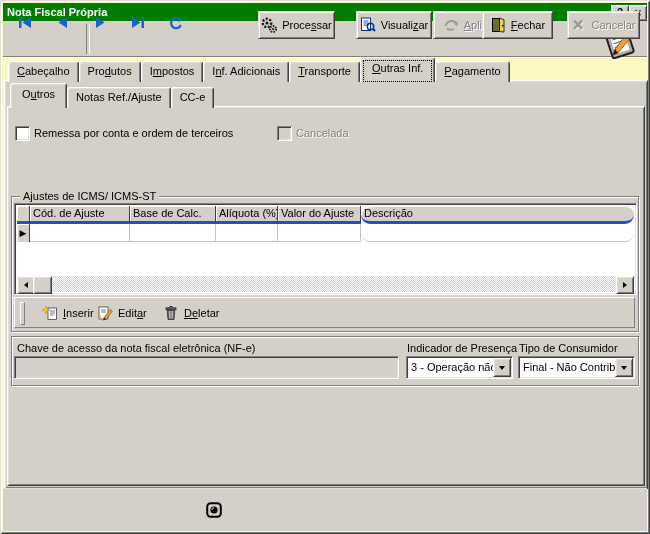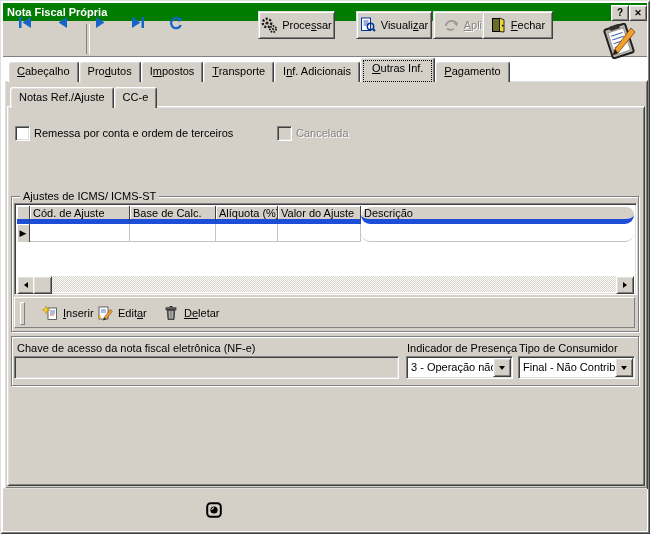--- a/index.html
+++ b/index.html
@@ -1,18 +1,18 @@
 <!DOCTYPE html>
 <html><head>
 <meta charset="utf-8">
 <style>
   html,body{margin:0;padding:0;}
   body{width:650px;height:534px;font-family:"Liberation Sans",sans-serif;font-size:11px;color:#000;background:#d4d0c8;overflow:hidden;}
   .abs{position:absolute;}
-  .win{position:relative;width:650px;height:534px;background:#ffffff;
+  .win{position:relative;width:650px;height:534px;background:#fef9c3;
        box-shadow:inset 1px 1px 0 #dfdfdf, inset -1px -1px 0 #404040, inset 2px 2px 0 #fff, inset -2px -2px 0 #808080;}
   .titlebar{left:3px;top:3px;width:644px;height:18px;background:#007d00;display:flex;align-items:center;}
   .title{color:#fff;font-weight:bold;padding-left:4px;white-space:nowrap;}
   .tbtn{width:16px;height:14px;background:#d4d0c8;border:1px solid;border-color:#fff #404040 #404040 #fff;
         box-shadow:inset 1px 1px 0 #dfdfdf, inset -1px -1px 0 #808080;
         display:flex;align-items:center;justify-content:center;font-weight:bold;font-size:10px;line-height:10px;}
   .topstrip{left:3px;top:21px;width:644px;height:36px;background:#d4d0c8;border-bottom:1px solid #fff;box-shadow:inset 0 -1px 0 #808080;}
   .vsep{left:86px;top:24px;width:2px;height:30px;border-left:1px solid #808080;border-right:1px solid #fff;}
   .panel{background:#d4d0c8;border:1px solid;border-color:#fff #404040 #404040 #fff;
          box-shadow:inset 1px 1px 0 #dfdfdf, inset -1px -1px 0 #808080;}
@@ -27,21 +27,21 @@
   .cb{width:13px;height:13px;background:#fff;border:1px solid;border-color:#808080 #fff #fff #808080;
       box-shadow:inset 1px 1px 0 #404040, inset -1px -1px 0 #dfdfdf;}
   .cb.dis{background:#d4d0c8;}
   .gray{color:#848484;text-shadow:1px 1px 0 #fff;}
   .group{border:1px solid #808080;box-shadow:1px 1px 0 #fff, inset 1px 1px 0 #fff;}
   .legend{position:absolute;top:-7px;left:8px;background:#d4d0c8;padding:0 3px;white-space:nowrap;text-align:center;}
   .sunken{border:1px solid;border-color:#808080 #fff #fff #808080;
           box-shadow:inset 1px 1px 0 #404040, inset -1px -1px 0 #dfdfdf;}
   .grid{background:#fff;}
   .ghead{display:flex;height:18px;}
-  .gh{background:#d4d0c8;border-right:1px solid #404040;border-bottom:5px solid #1d4ed8;
+  .gh{background:#d4d0c8;border-right:1px solid #404040;border-bottom:3px solid #1d4ed8;
       box-shadow:inset 1px 1px 0 #fff;padding:1px 3px 0 3px;white-space:nowrap;overflow:hidden;box-sizing:border-box;}
   .grow{display:flex;height:18px;}
   .gc{border-right:1px solid #c6c3bd;border-bottom:1px solid #c6c3bd;box-sizing:border-box;background:#fff;}
   .gind{background:#d4d0c8;border-right:1px solid #404040;box-shadow:inset 1px 1px 0 #fff;
         display:flex;align-items:center;justify-content:center;font-size:9px;box-sizing:border-box;}
   .w-ind{width:13px;}.w-c1{width:100px;}.w-c2{width:86px;}.w-c3{width:62px;}.w-c4{width:83px;}.w-c5{flex:1;border-right:none;border-radius:9px;}
   .hscroll{position:absolute;left:2px;right:2px;bottom:2px;height:16px;
            background-color:#d4d0c8;
            background-image:linear-gradient(45deg,#fff 25%,transparent 25%,transparent 75%,#fff 75%),
                             linear-gradient(45deg,#fff 25%,transparent 25%,transparent 75%,#fff 75%);
@@ -104,29 +104,30 @@
       </g>
     </svg>
   </div>
 
   <div class="abs panel" style="left:4px;top:80px;width:642px;height:407px;"></div>
 
   <div class="abs tabrow" style="left:8px;top:58px;height:24px;">
     <div class="tab"><span></span><span class="ac">C</span><span>abeçalho</span></div>
     <div class="tab"><span>Pro</span><span class="ac">d</span><span>utos</span></div>
     <div class="tab"><span>I</span><span class="ac">m</span><span>postos</span></div>
+    <div class="tab"><span>I</span><span class="ac">n</span><span>f. Adicionais</span></div>
     <div class="tab"><span></span><span class="ac">T</span><span>ransporte</span></div>
-    <div class="tab"><span>I</span><span class="ac">n</span><span>f. Adicionais</span></div>
     <div class="tab sel"><div class="focusdot"></div><span></span><span class="ac">O</span><span>utras Inf.</span></div>
     <div class="tab"><span></span><span class="ac">P</span><span>agamento</span></div>
   </div>
 
   <div class="abs panel" style="left:7px;top:106px;width:636px;height:378px;"></div>
 
   <div class="abs tabrow" style="left:10px;top:84px;height:24px;">
+    <div class="tab sel"><span>O</span><span class="ac">u</span><span>tros</span></div>
     <div class="tab"><span>Notas Ref./Ajuste</span></div>
     <div class="tab"><span>CC-e</span></div>
   </div>
 
   <div class="abs cb" style="left:15px;top:126px;"></div>
   <div class="abs" style="left:34px;top:127px;">Remessa por conta e ordem de terceiros</div>
   <div class="abs cb dis" style="left:277px;top:126px;"></div>
   <div class="abs gray" style="left:296px;top:127px;">Cancelada</div>
 
   <div class="abs group" style="left:11px;top:196px;width:626px;height:134px;">
@@ -306,14 +307,23 @@
     <span>
         <svg width="16" height="16" viewBox="0 0 16 16">
       <rect x="2.5" y="1.5" width="7" height="13" fill="#6b6b2a" stroke="#000" stroke-width="1"></rect>
       <polygon points="9.5,1 14,2.8 14,15 9.5,14.5" fill="#e6d73c" stroke="#000" stroke-width="0.8"></polygon>
       <circle cx="12.7" cy="8.6" r="0.9" fill="#000"></circle>
     </svg>
       </span>
     <span><span class="ac">F</span><span>echar</span></span>
   </div>
 
+  <div class="btn dis" style="left:567px;width:73px;">
+    <span>
+        <svg width="15" height="14" viewBox="0 0 15 14">
+      <path d="M3.7 3.2 L12 11.5 M12 3.2 L3.7 11.5" stroke="#fff" stroke-width="2.6"></path>
+      <path d="M3 2.5 L11.3 10.8 M11.3 2.5 L3 10.8" stroke="#9a9a9a" stroke-width="2.6"></path>
+    </svg>
+      </span>
+    <span><span>Cancelar</span></span>
+  </div>
 
 </div>
 
 </body></html>

